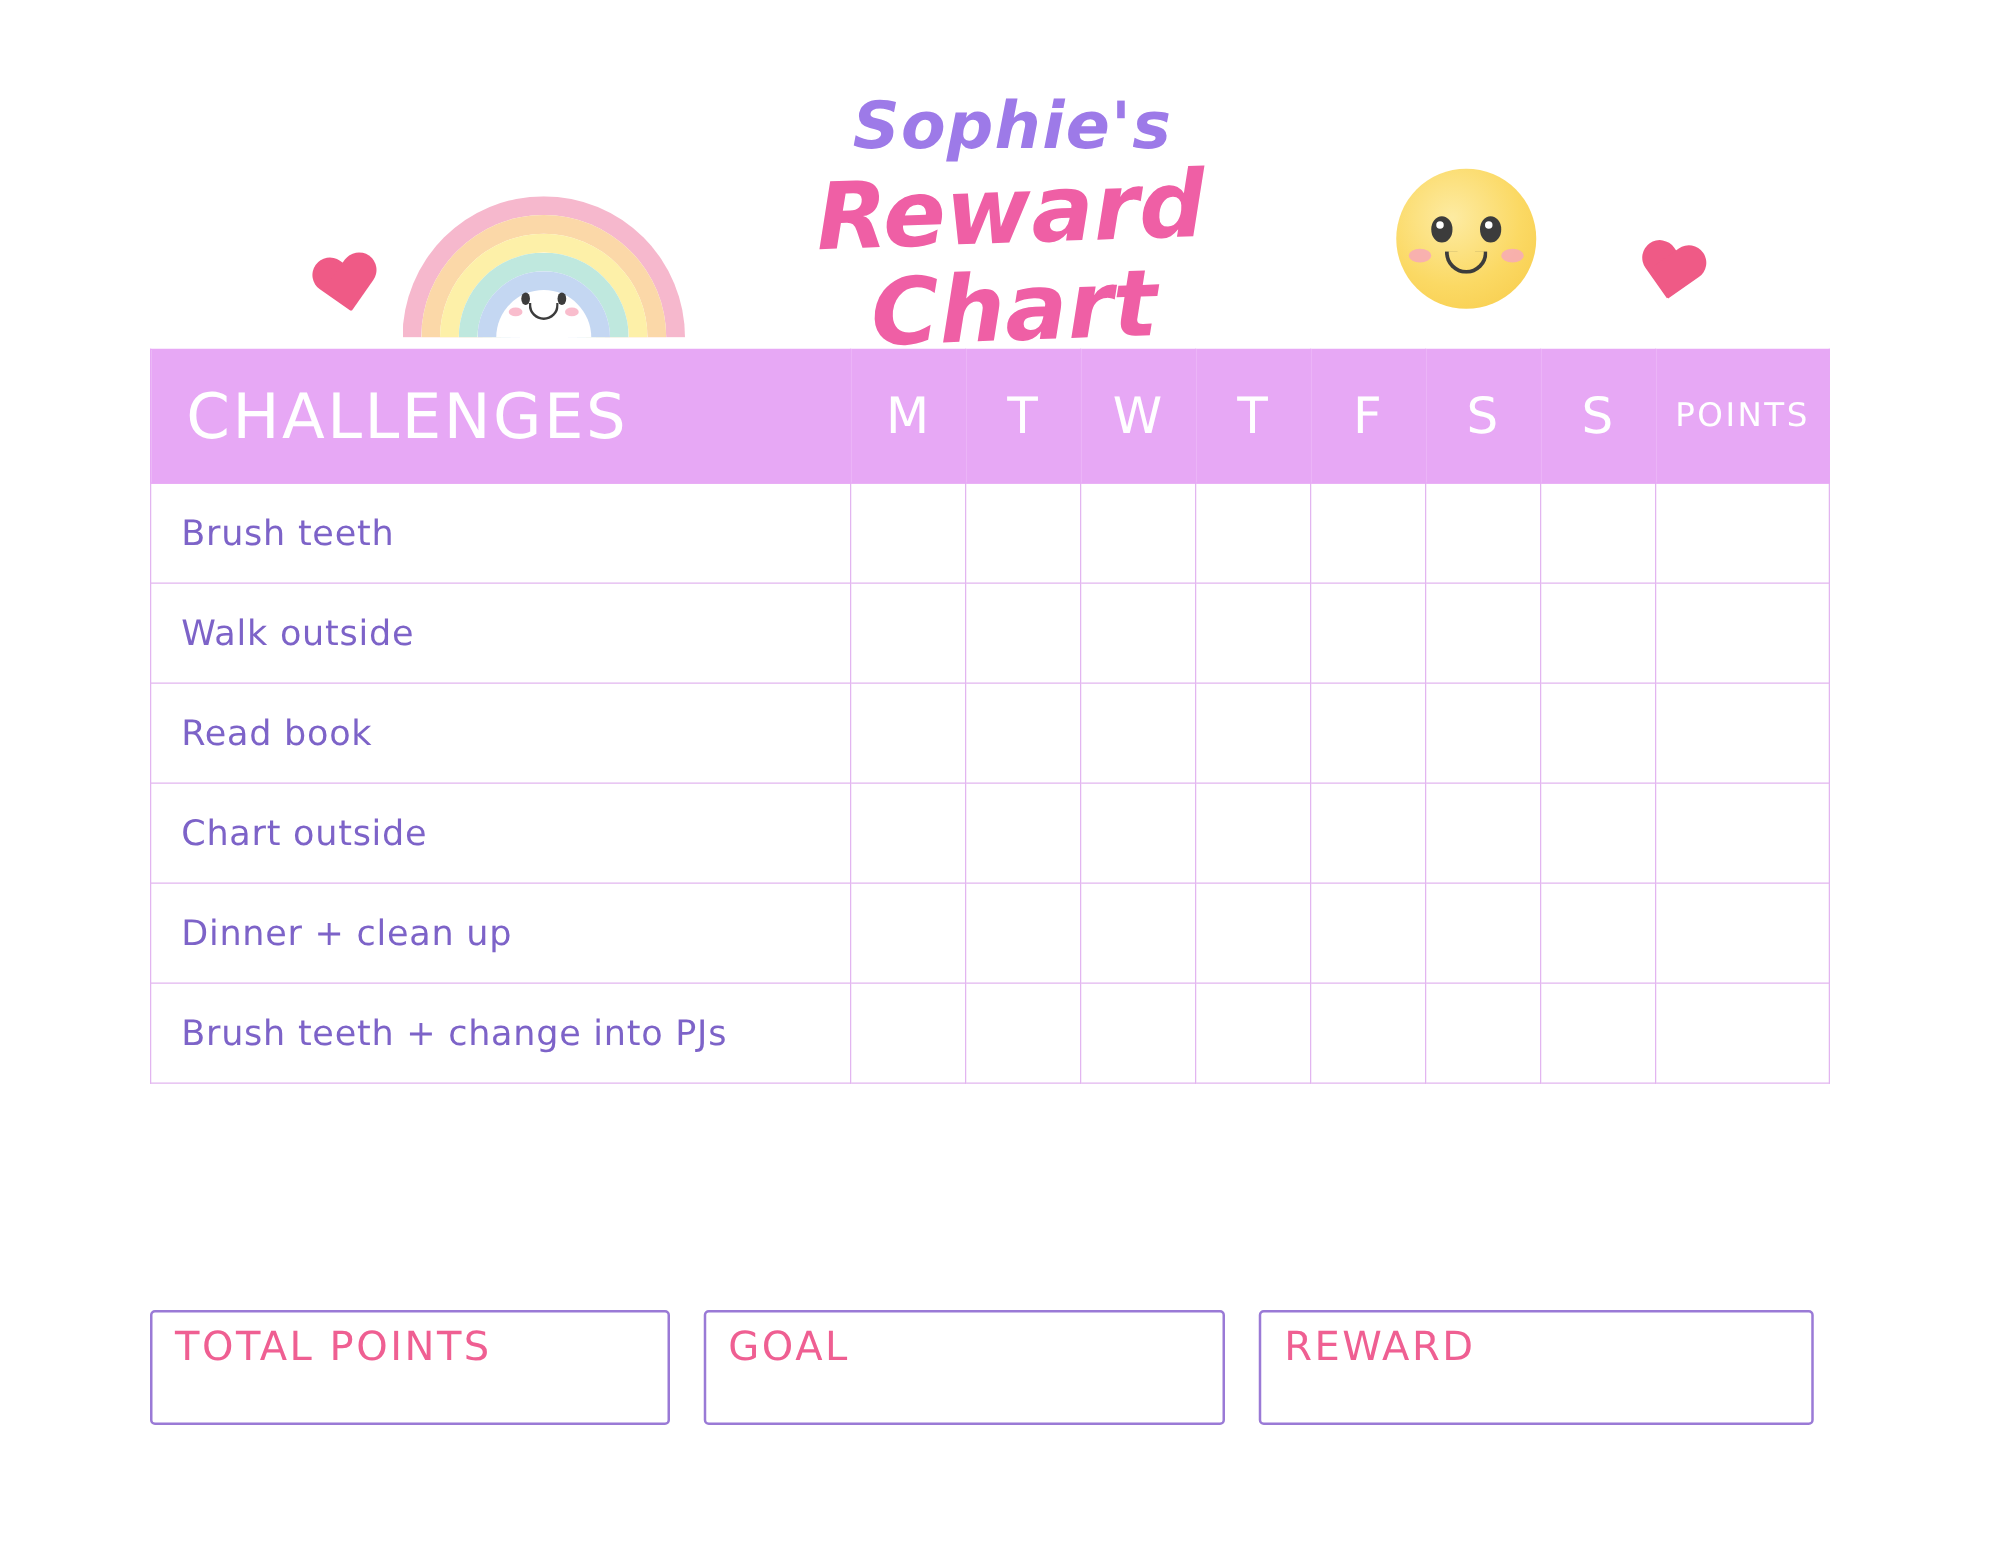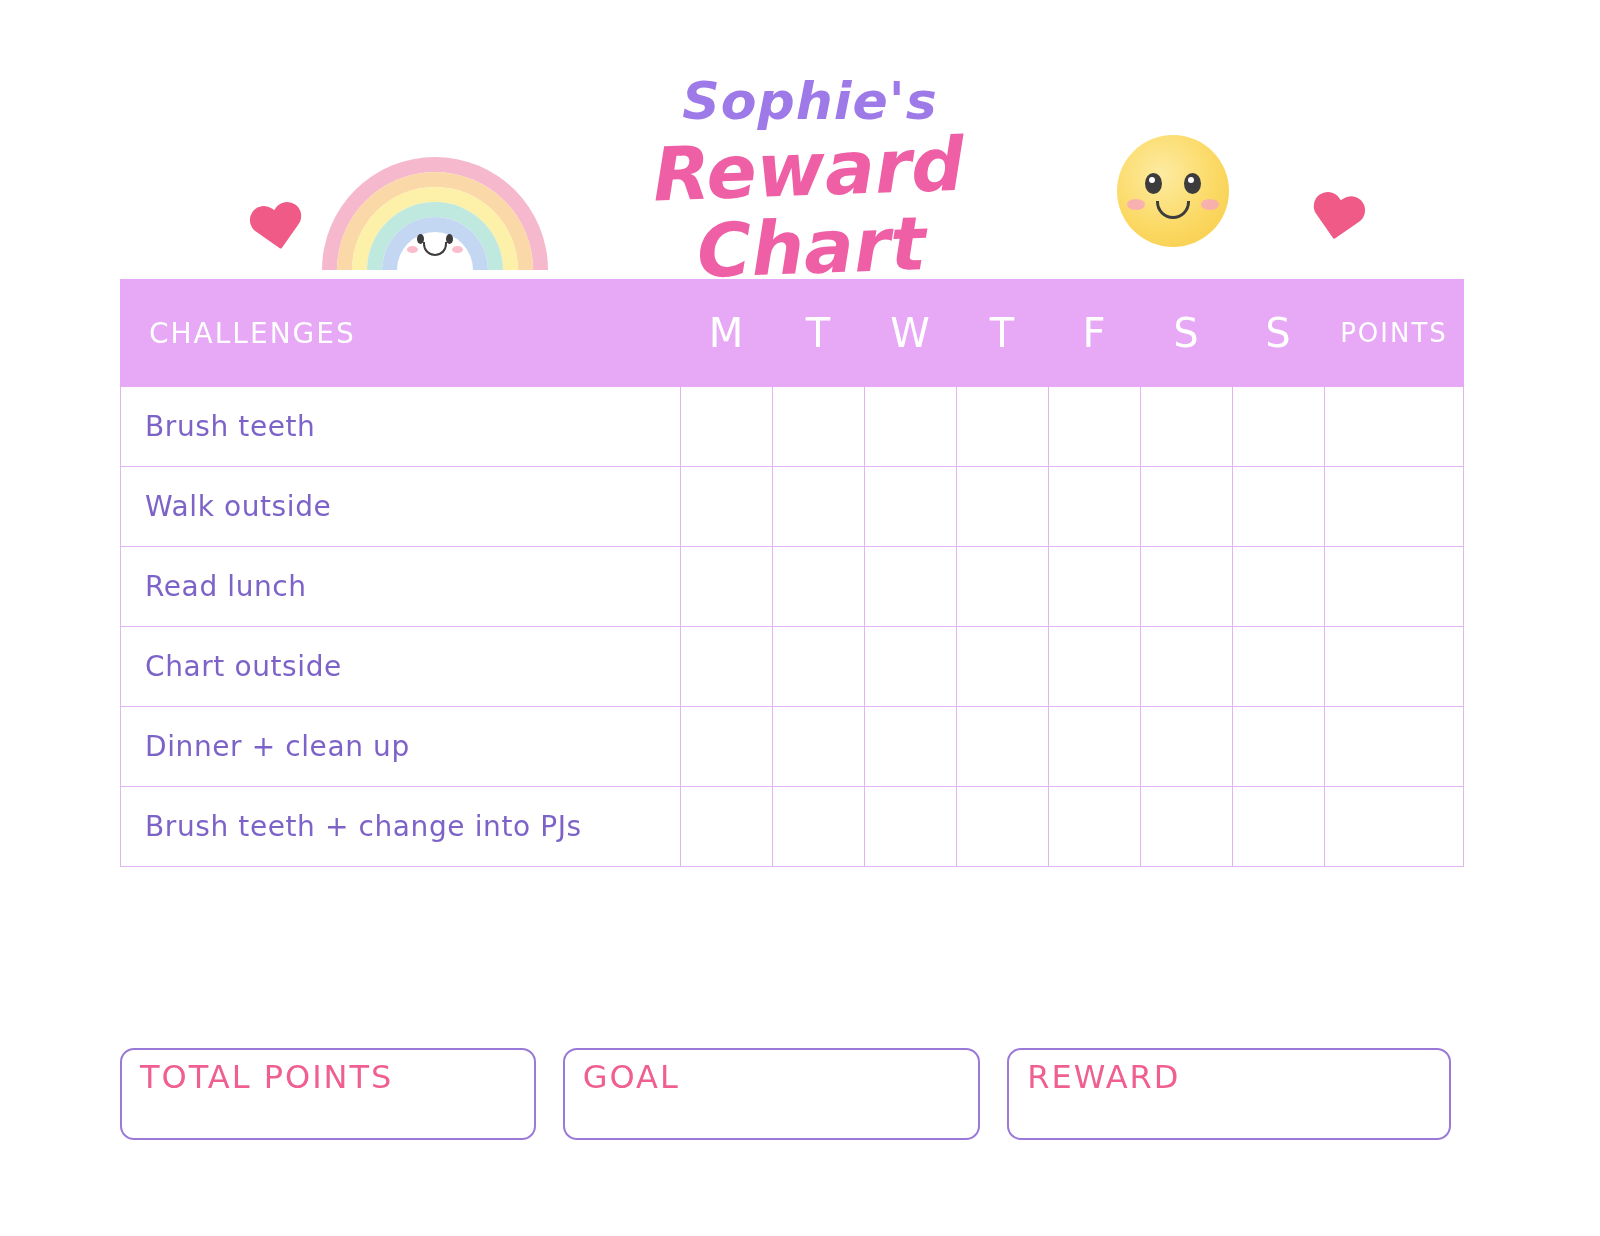--- a/index.html
+++ b/index.html
@@ -223,21 +223,21 @@
   .chart-table thead th {
     background: #e7a8f5;
     color: #ffffff;
     height: 104px;
     border: 1px solid #e7a8f5;
     font-weight: normal;
   }
   .th-challenges {
     text-align: left;
     padding-left: 28px;
-    font-size: 28px;
+    font-size: 50px;
     letter-spacing: 2px;
   }
   .th-day {
     font-size: 40px;
     letter-spacing: 1px;
   }
   .th-points {
     font-size: 26px;
     letter-spacing: 2px;
   }
@@ -259,21 +259,21 @@
     position: absolute;
     left: 120px;
     top: 1048px;
     width: 1331px;
     height: 92px;
     display: flex;
     gap: 27px;
   }
   .foot-box {
     border: 2.5px solid #9a7ad6;
-    border-radius: 14px;
+    border-radius: 4px;
     position: relative;
     background: #fff;
   }
   .foot-box span {
     position: absolute;
     left: 18px;
     top: 8px;
     font-size: 32px;
     color: #ef5f92;
     letter-spacing: 2px;
@@ -413,21 +413,21 @@
       <td class="mark-cell"></td>
       <td class="mark-cell"></td>
       <td class="mark-cell"></td>
       <td class="mark-cell"></td>
       <td class="mark-cell"></td>
       <td class="mark-cell"></td>
       <td class="mark-cell"></td>
       <td class="mark-cell"></td>
     </tr>
     <tr>
-      <td class="task-cell">Read lunch</td>
+      <td class="task-cell">Read book</td>
       <td class="mark-cell"></td>
       <td class="mark-cell"></td>
       <td class="mark-cell"></td>
       <td class="mark-cell"></td>
       <td class="mark-cell"></td>
       <td class="mark-cell"></td>
       <td class="mark-cell"></td>
       <td class="mark-cell"></td>
     </tr>
     <tr>

